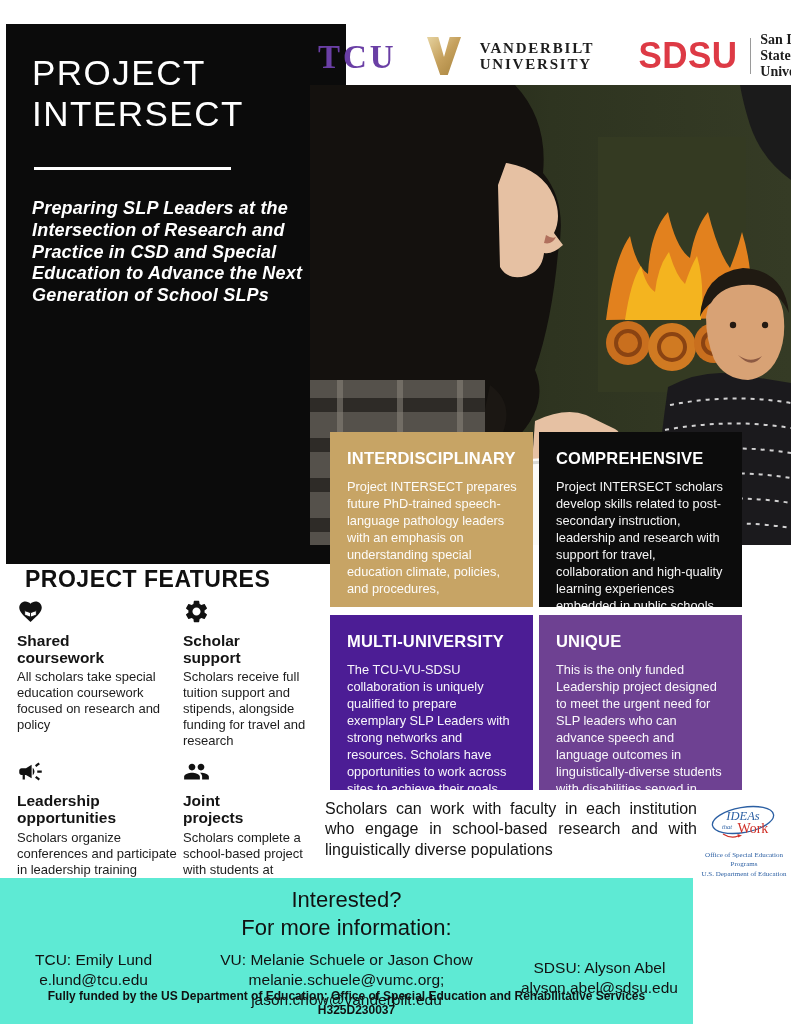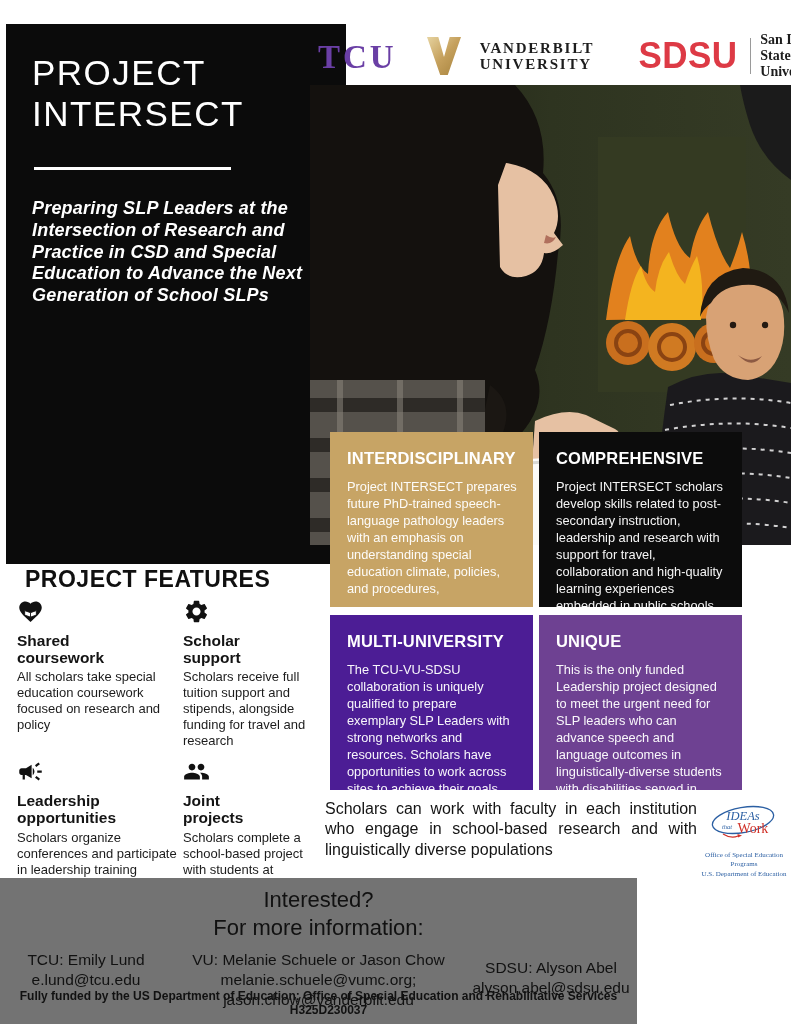--- a/index.html
+++ b/index.html
@@ -54,21 +54,21 @@
 
   
   .collab-note{position:absolute;left:325px;top:799px;width:372px;font-size:16px;
                line-height:1.28;text-align:justify;color:#141414;}
 
   
   .ideas-logo{position:absolute;left:697px;top:803px;width:94px;text-align:center;}
   .ideas-sub{font-family:"Liberation Serif",serif;font-size:7px;color:#2b5fa3;line-height:1.35;}
 
   
-  .contact-band{position:absolute;left:0;top:878px;width:637px;height:146px;background:#737373;}
+  .contact-band{position:absolute;left:0;top:878px;width:693px;height:146px;background:#5eead4;}
   .interested{font-size:22px;text-align:center;padding-top:9px;color:#111;}
   .more-info{font-size:22px;text-align:center;margin-top:2px;color:#111;}
   .contacts{display:flex;margin-top:9px;}
   .contact-col{text-align:center;font-size:15.5px;line-height:1.3;color:#111;}
   .contact-col.c0{width:27%;}
   .contact-col.c1{width:46%;}
   .contact-col.c2{width:27%;margin-top:8px;}
   .funding-line{position:absolute;left:0;bottom:7px;width:100%;text-align:center;
                 font-size:12px;font-weight:700;color:#111;}
   .grant-number{display:inline-block;margin-left:20px;font-weight:700;text-align:right;}

